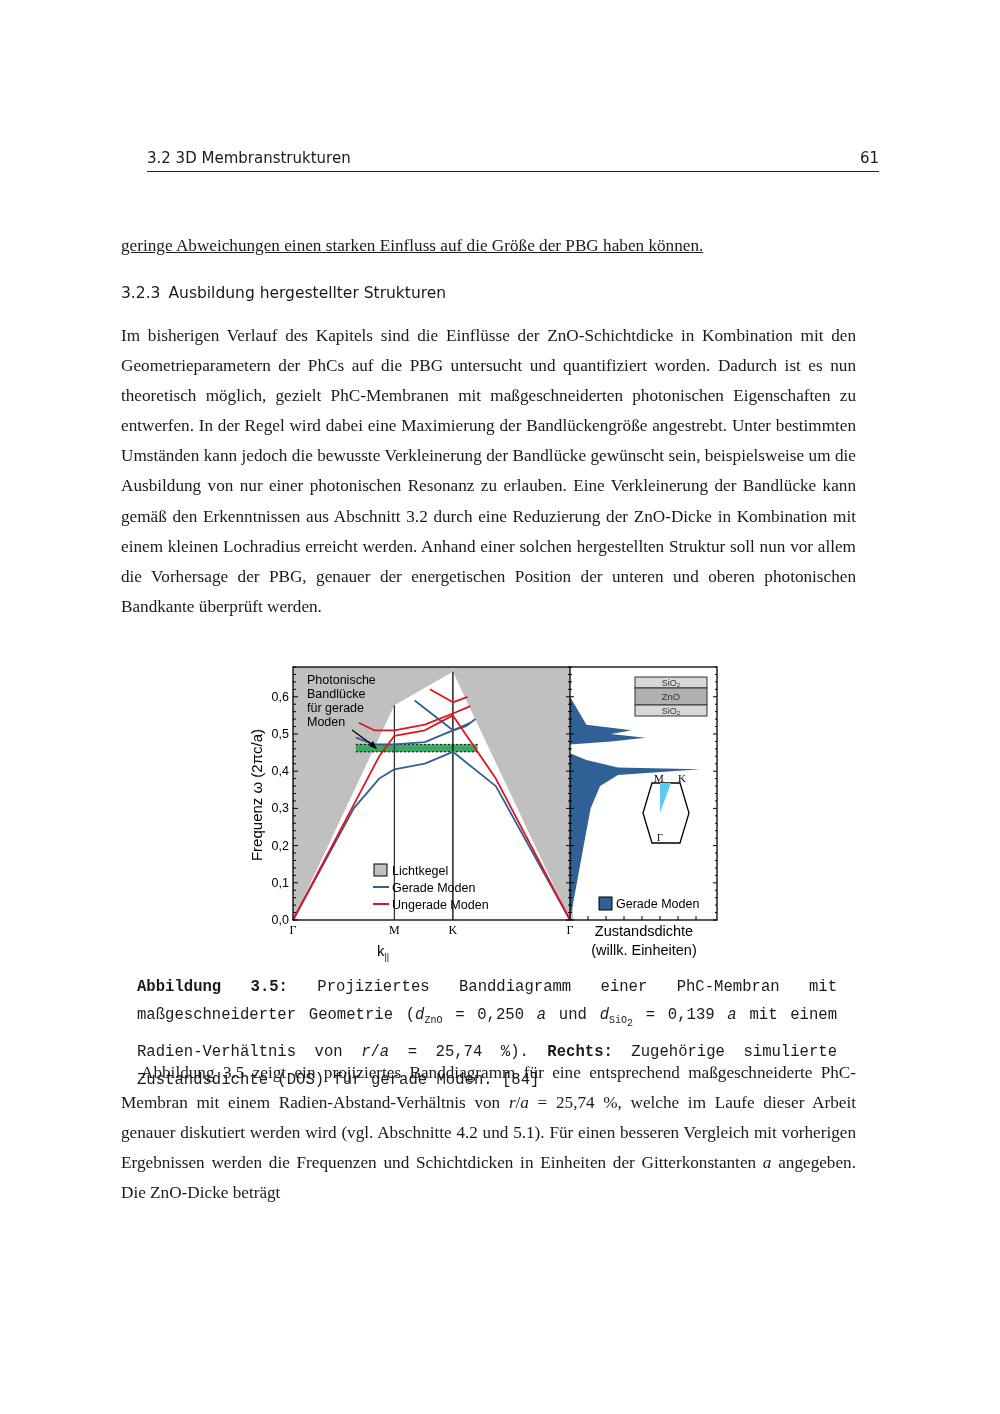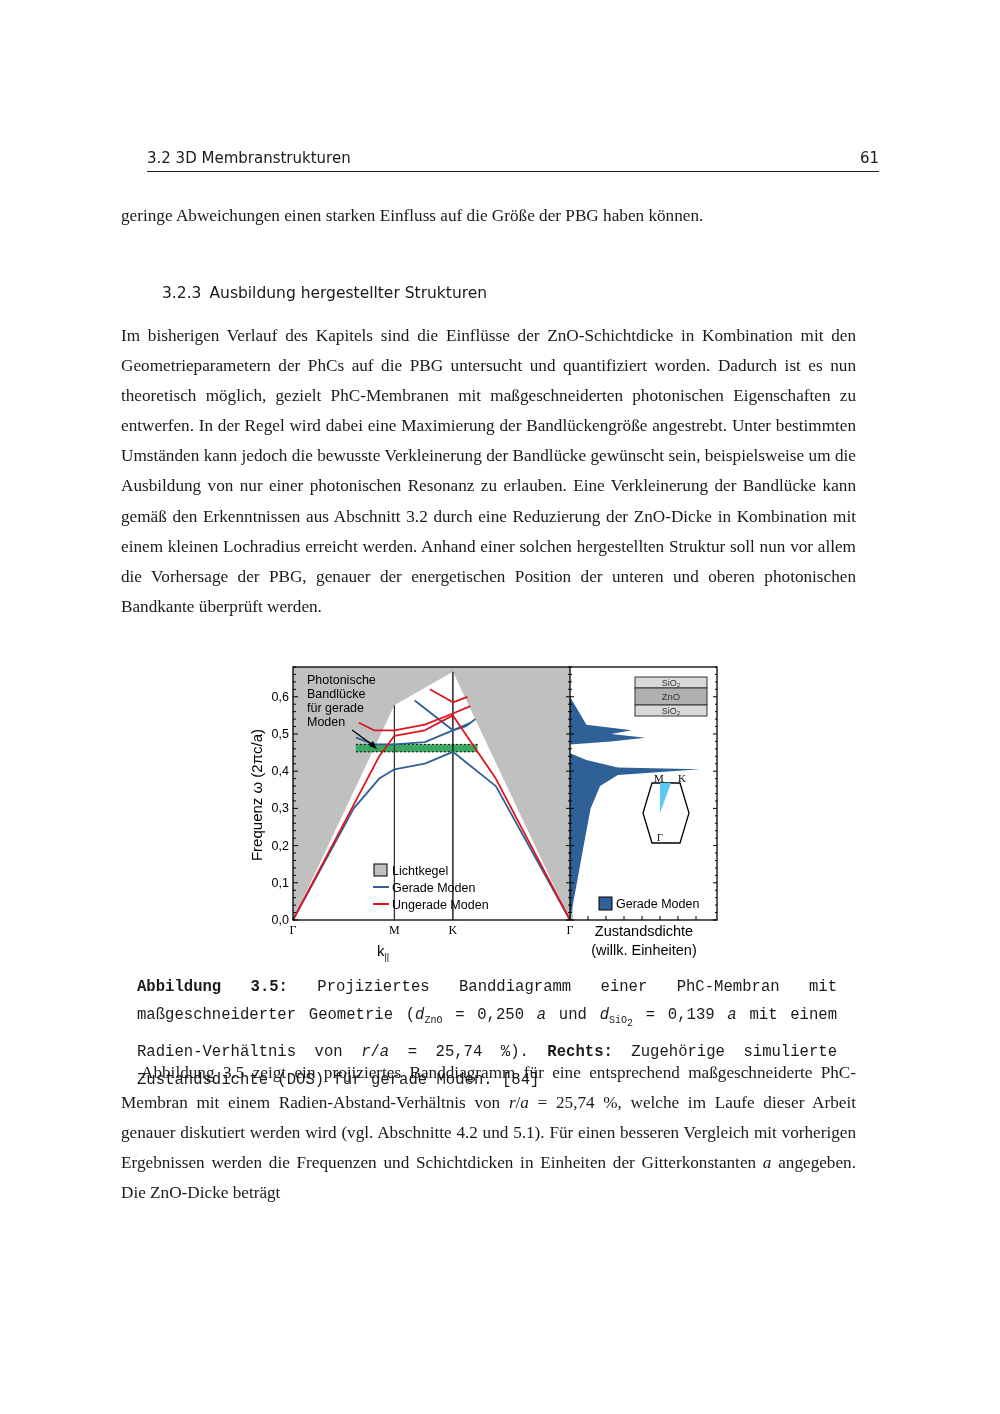--- a/index.html
+++ b/index.html
@@ -3,38 +3,38 @@
 <meta charset="utf-8">
 <style>
   html, body { margin:0; padding:0; background:#ffffff; }
   body { width:1000px; height:1414px; position:relative; overflow:hidden; font-family:"DejaVu Serif", serif; color:#1a1a1a; }
   .running-head { position:absolute; left:121px; top:147px; width:732px; height:24px; border-bottom:1.2px solid #222; font-family:"DejaVu Sans", sans-serif; font-size:15px;margin-left:26px; }
   .running-head .sec { position:absolute; left:0; top:2px; }
   .running-head .pg { position:absolute; right:0; top:2px; }
   .para { position:absolute; left:121px; width:735px; font-size:17.2px; line-height:30.1px; text-align:justify; font-family:"Liberation Serif", serif; }
   .para.indent { text-indent:20px; }
   .heading { position:absolute; left:121px; top:284px; font-family:"DejaVu Sans", sans-serif; font-size:15.5px; }
-  .heading .num { margin-right:8px;margin-left:41px; }
+  .heading .num { margin-right:8px; }
   .caption { position:absolute; left:137px; top:973px; width:700px; font-family:Liberation Mono, monospace; font-size:15.6px; line-height:28px; text-align:justify; }
   .caption b { font-weight:bold; }
   .fig { position:absolute; left:240px; top:660px; width:500px; height:310px; }
   .fig svg text { font-family:"Liberation Sans", sans-serif; }
   .fig svg .serif { font-family:"Liberation Serif", serif; }
   i.math { font-style:italic; }
   sub { font-size:10px; }
 </style>
 </head>
 <body>
 
 <div class="running-head">
   <span class="sec">3.2  3D Membranstrukturen</span>
   <span class="pg">61</span>
 </div>
 
-<div class="para" style="top:201px;">geringe Abweichungen einen starken Einfluss auf die Größe der PBG haben können.</div>
+<div class="para" style="top:231px;text-decoration:underline;">geringe Abweichungen einen starken Einfluss auf die Größe der PBG haben können.</div>
 
 <div class="heading">
   <span class="num">3.2.3</span><span>Ausbildung hergestellter Strukturen</span>
 </div>
 
 <div class="para" style="top:321px;">Im bisherigen Verlauf des Kapitels sind die Einflüsse der ZnO-Schichtdicke in Kombination mit den Geometrieparametern der PhCs auf die PBG untersucht und quantifiziert worden. Dadurch ist es nun theoretisch möglich, gezielt PhC-Membranen mit maßgeschneiderten photonischen Eigenschaften zu entwerfen. In der Regel wird dabei eine Maximierung der Bandlückengröße angestrebt. Unter bestimmten Umständen kann jedoch die bewusste Verkleinerung der Bandlücke gewünscht sein, beispielsweise um die Ausbildung von nur einer photonischen Resonanz zu erlauben. Eine Verkleinerung der Bandlücke kann gemäß den Erkenntnissen aus Abschnitt 3.2 durch eine Reduzierung der ZnO-Dicke in Kombination mit einem kleinen Lochradius erreicht werden. Anhand einer solchen hergestellten Struktur soll nun vor allem die Vorhersage der PBG, genauer der energetischen Position der unteren und oberen photonischen Bandkante überprüft werden.</div>
 
 <div class="fig">
   <svg id="figsvg" width="500" height="310" viewBox="0 0 500 310">
 

